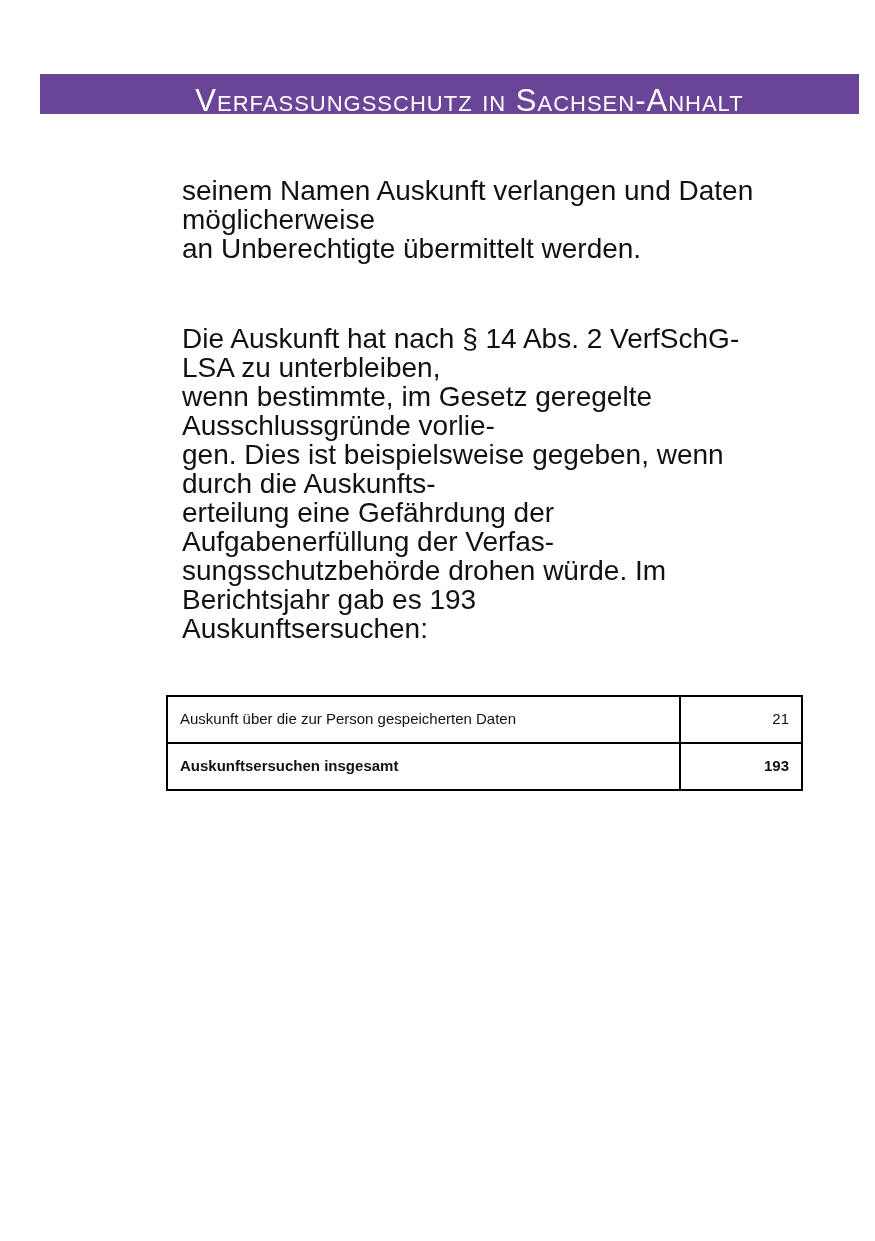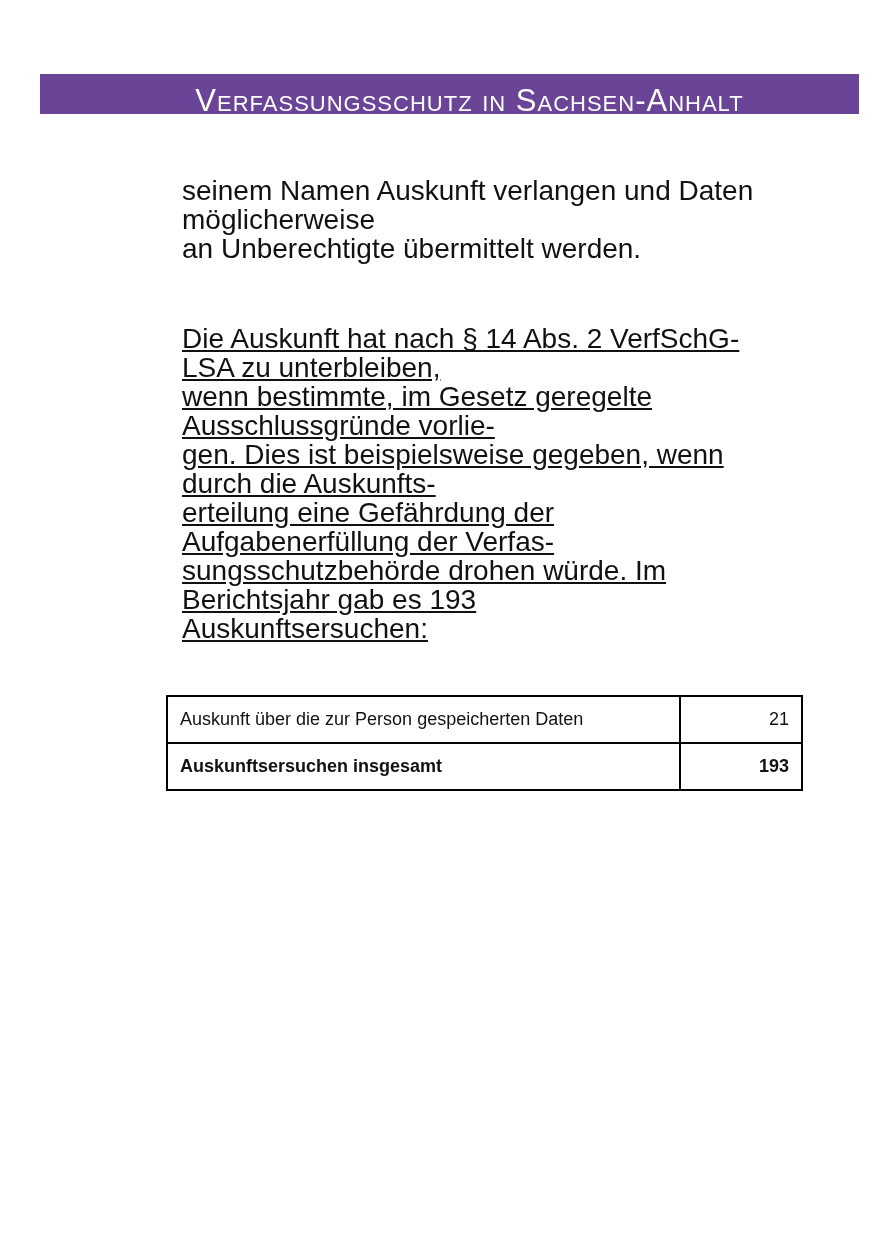--- a/index.html
+++ b/index.html
@@ -51,34 +51,33 @@
   }
 
   .para {
     font-size: 28px;
     line-height: 29px;
     white-space: pre-line;
   }
 
   .para + .para {
     margin-top: 29px;
-    text-decoration: underline;
   }
 
   
   .data-table {
     margin-top: 36px;
     width: 637px;
     border-collapse: collapse;
     border: 2px solid #000000;
   }
 
   .data-table td {
     border: 2px solid #000000;
-    font-size: 18px;
+    font-size: 15px;
     line-height: 26px;
     padding: 9px 12px 10px 12px;
     vertical-align: top;
     white-space: pre-line;
   }
 
   .data-table td.cell-label { width: 525px; text-align: left; }
   .data-table td.cell-value { width: 124px; text-align: right; }
 
   .data-table tr.total td { font-weight: 700; margin-left: 22px; }

